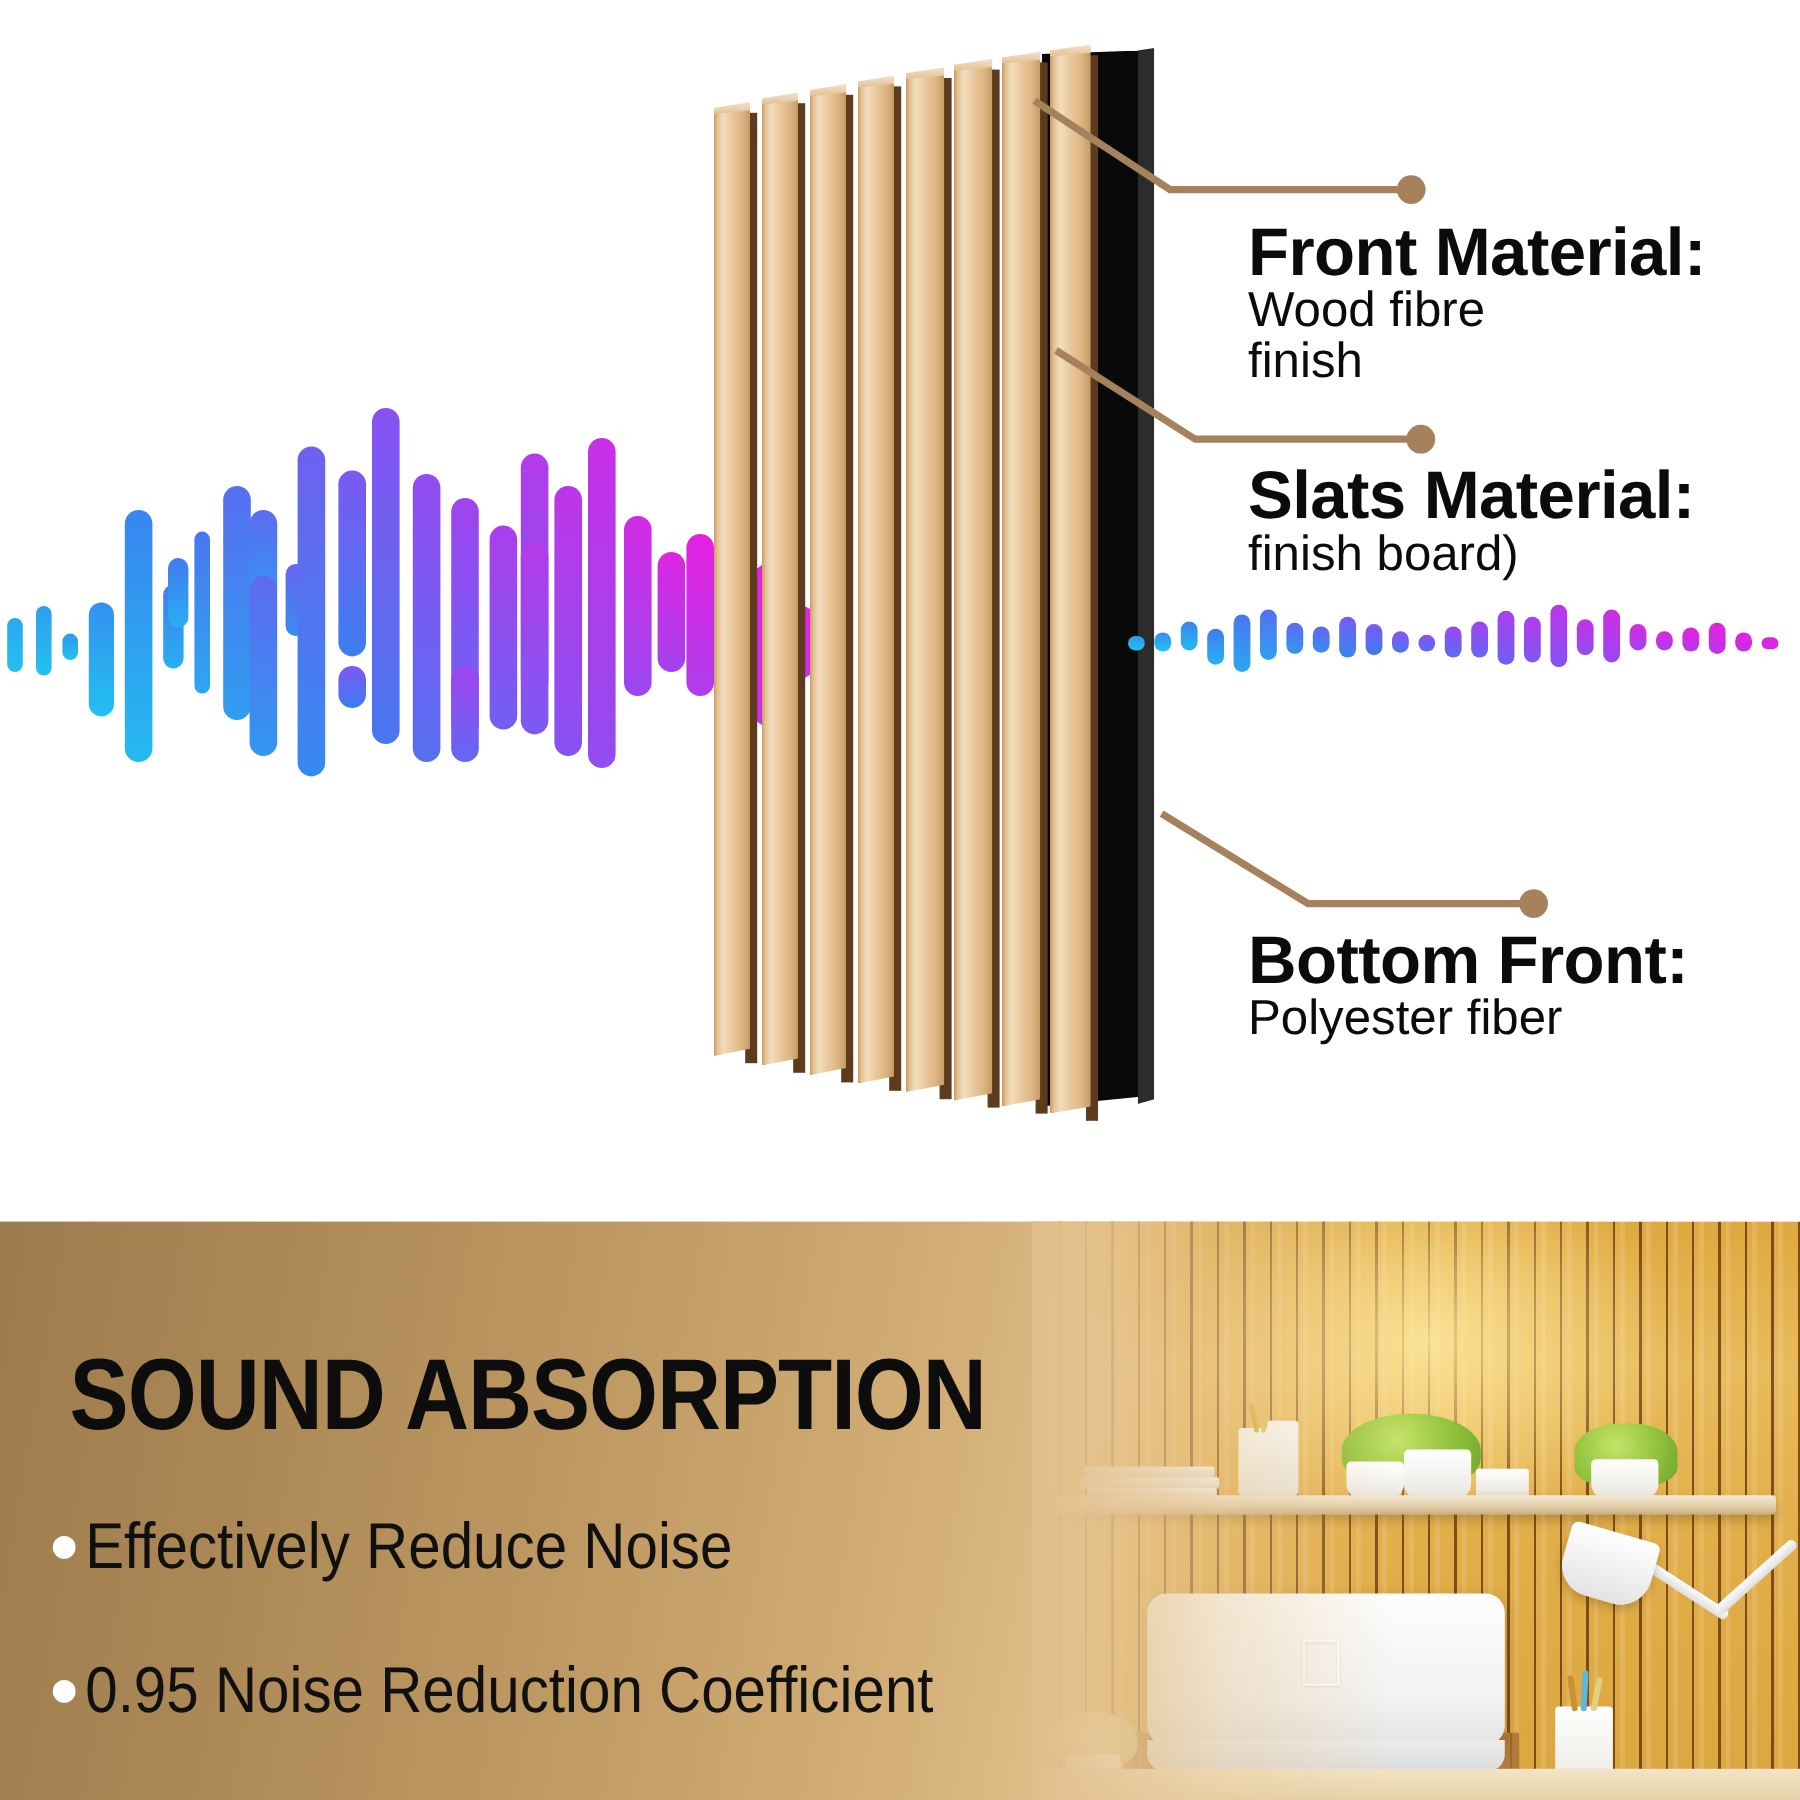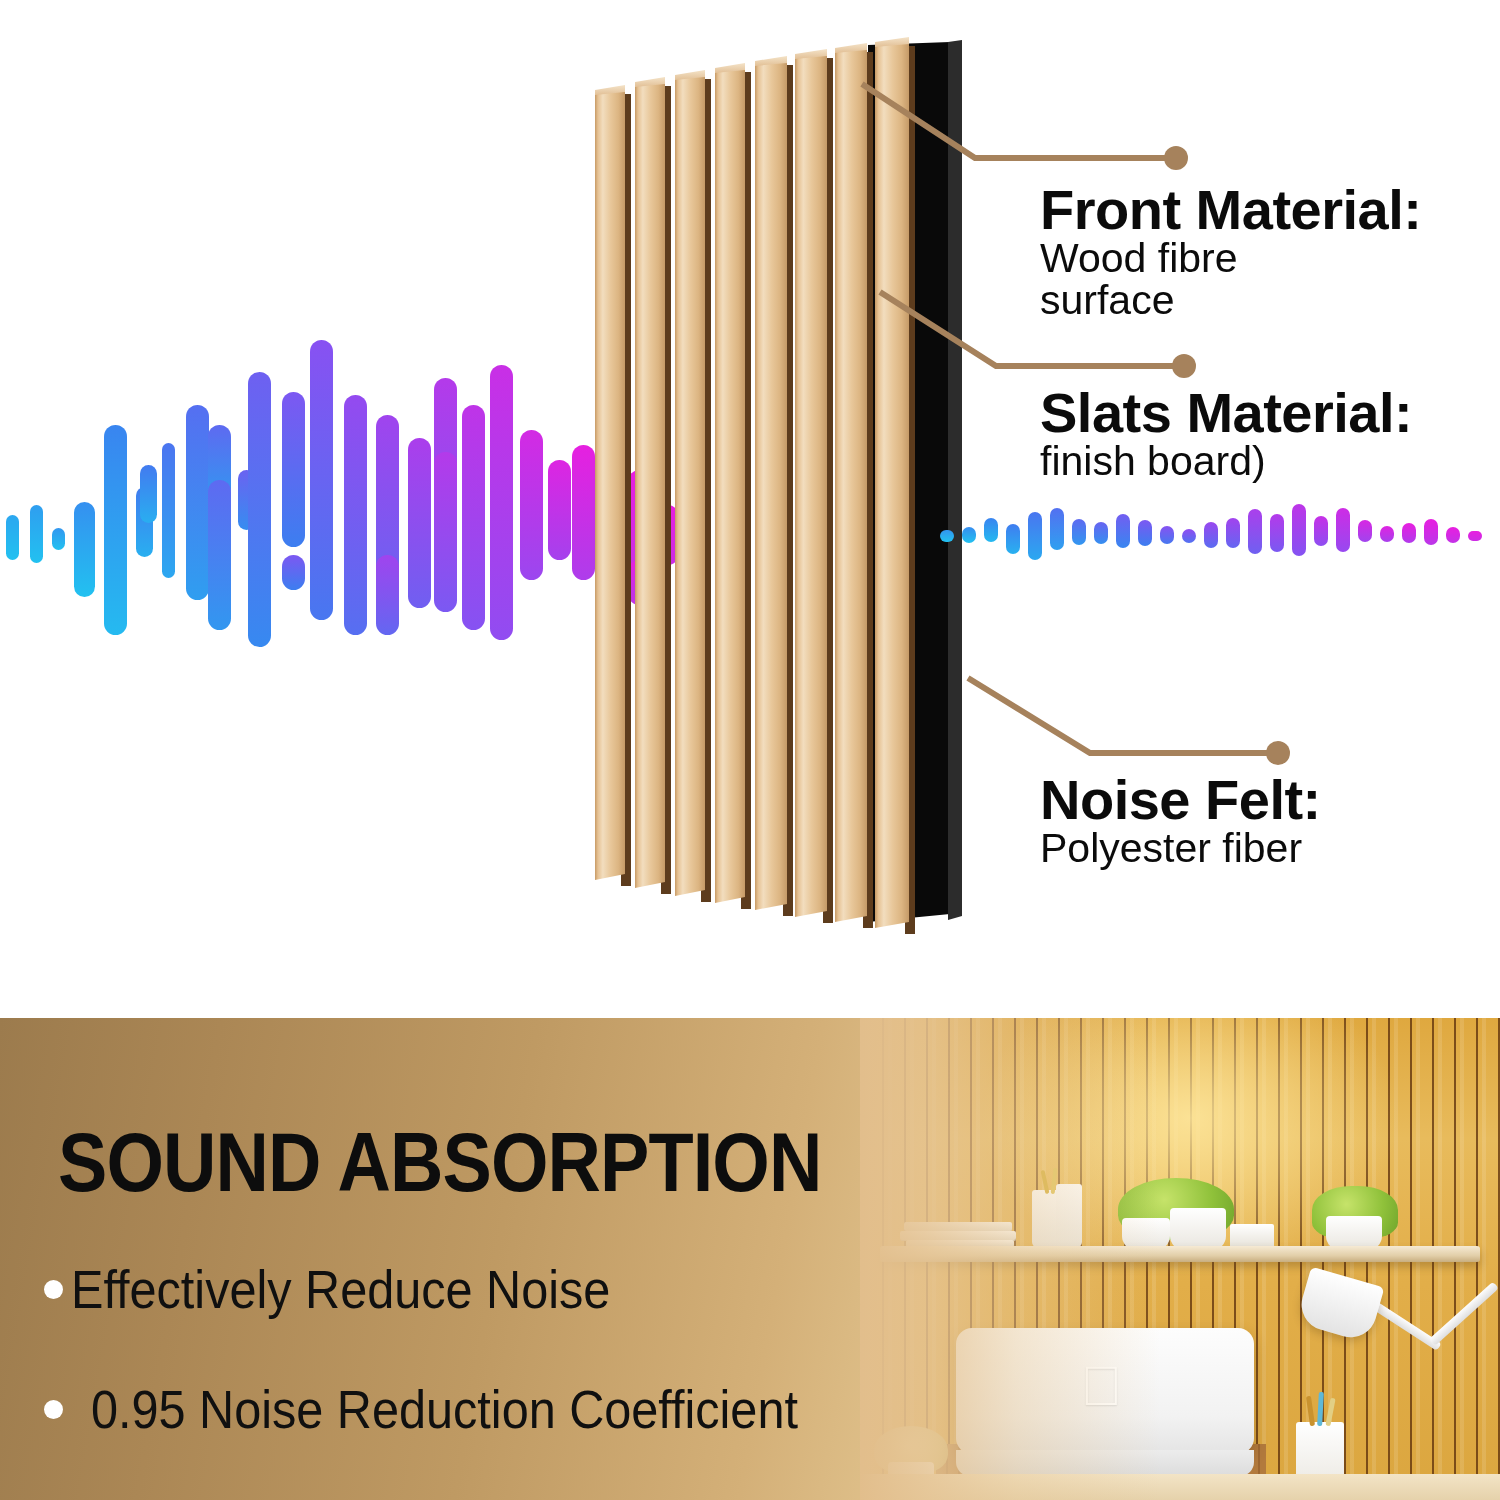--- a/index.html
+++ b/index.html
@@ -368,30 +368,30 @@
     <polyline points="880,292 996,366 1178,366" fill="none" stroke="#a6825c" stroke-width="6"></polyline>
     <polyline points="968,678 1090,753 1272,753" fill="none" stroke="#a6825c" stroke-width="6"></polyline>
     <circle cx="1176" cy="158" r="12" fill="#a6825c"></circle>
     <circle cx="1184" cy="366" r="12" fill="#a6825c"></circle>
     <circle cx="1278" cy="753" r="12" fill="#a6825c"></circle>
   </svg>
 
   <div class="callout" style="left:1040px; top:182px;">
     <div class="callout-title">Front Material:</div>
     <div class="callout-body">Wood fibre</div>
-    <div class="callout-body">surface</div>
+    <div class="callout-body">finish</div>
   </div>
 
   <div class="callout" style="left:1040px; top:385px;">
     <div class="callout-title">Slats Material:</div>
     <div class="callout-body">finish board)</div>
   </div>
 
   <div class="callout" style="left:1040px; top:772px;">
-    <div class="callout-title">Noise Felt:</div>
+    <div class="callout-title">Bottom Front:</div>
     <div class="callout-body">Polyester fiber</div>
   </div>
 
 </div>
 
 <div id="banner-section">
 
   <div id="room-photo">
     <div class="wall-slats"></div>
     <div class="wall-glow"></div>
@@ -441,19 +441,19 @@
   </div>
 
   <div id="banner-text">
     <div id="banner-heading">SOUND ABSORPTION</div>
 
     <div class="banner-bullet-row" style="left:44px; top:240px;">
       <div class="bullet-dot"></div>
       <div class="bullet-label">Effectively Reduce Noise</div>
     </div>
 
-    <div class="banner-bullet-row" style="left:44px; top:360px;gap:20px;">
+    <div class="banner-bullet-row" style="left:44px; top:360px;">
       <div class="bullet-dot"></div>
       <div class="bullet-label">0.95 Noise Reduction Coefficient</div>
     </div>
   </div>
 
 </div>
 
 </body></html>

